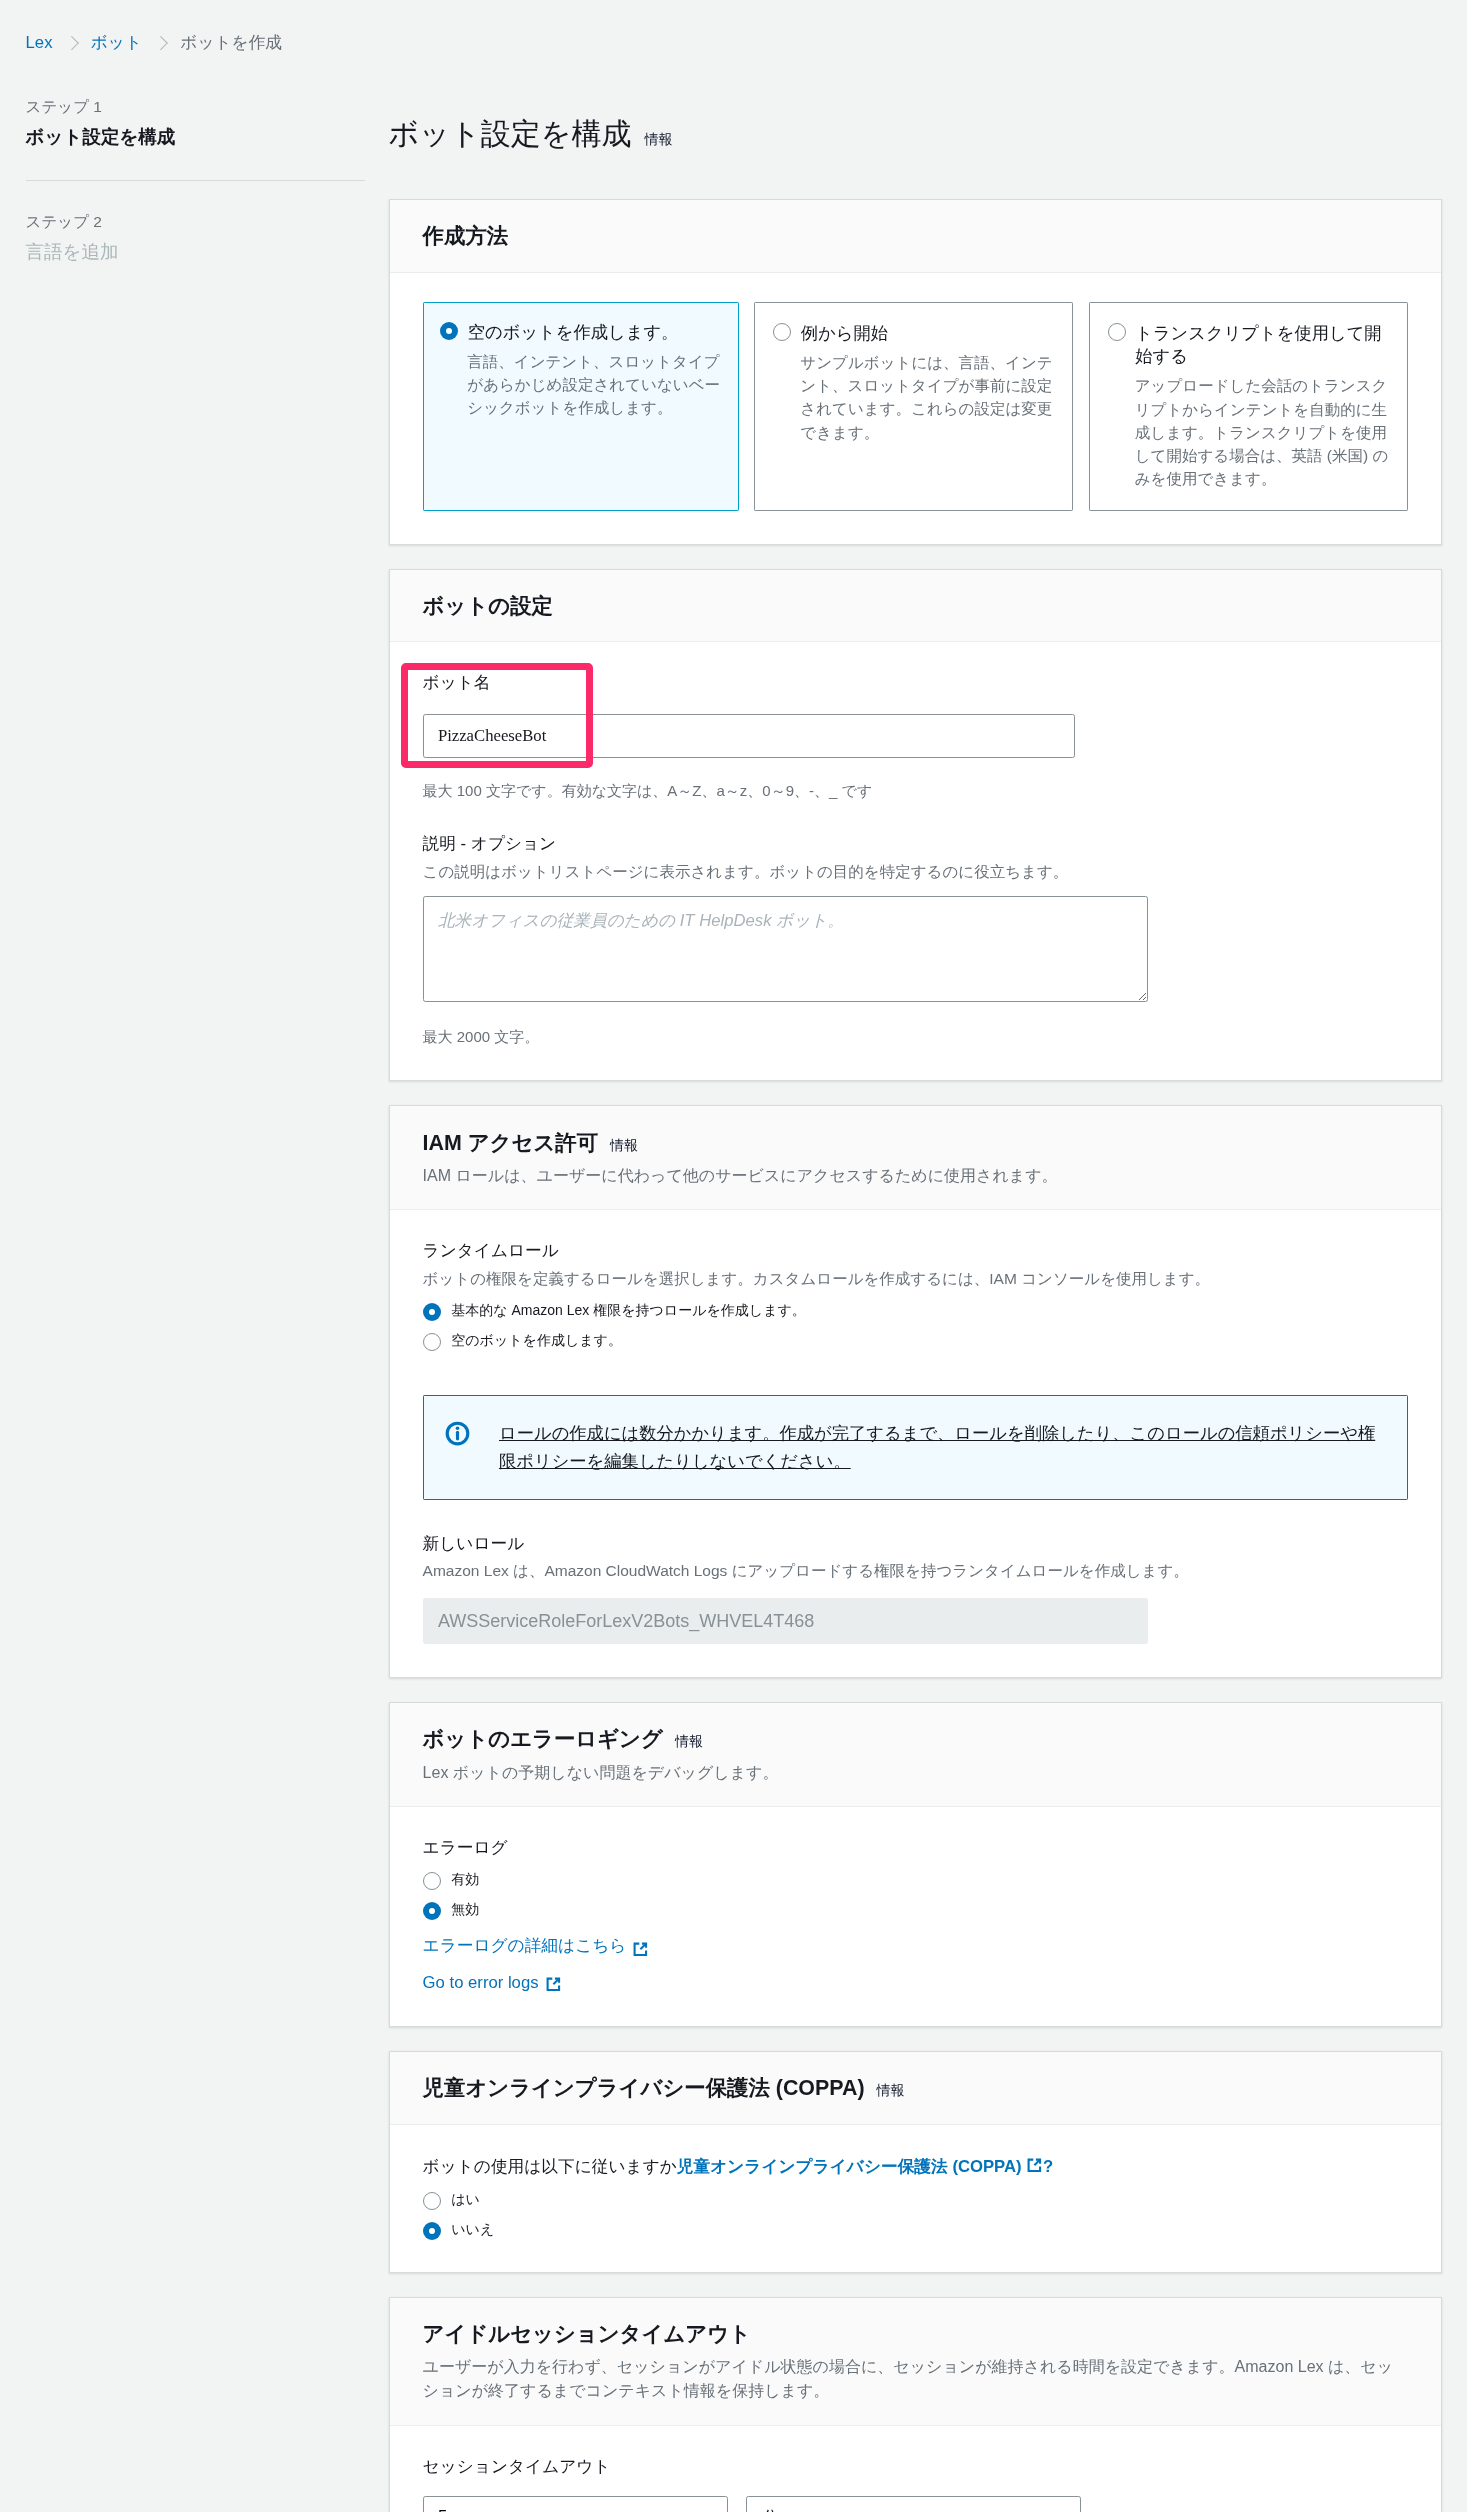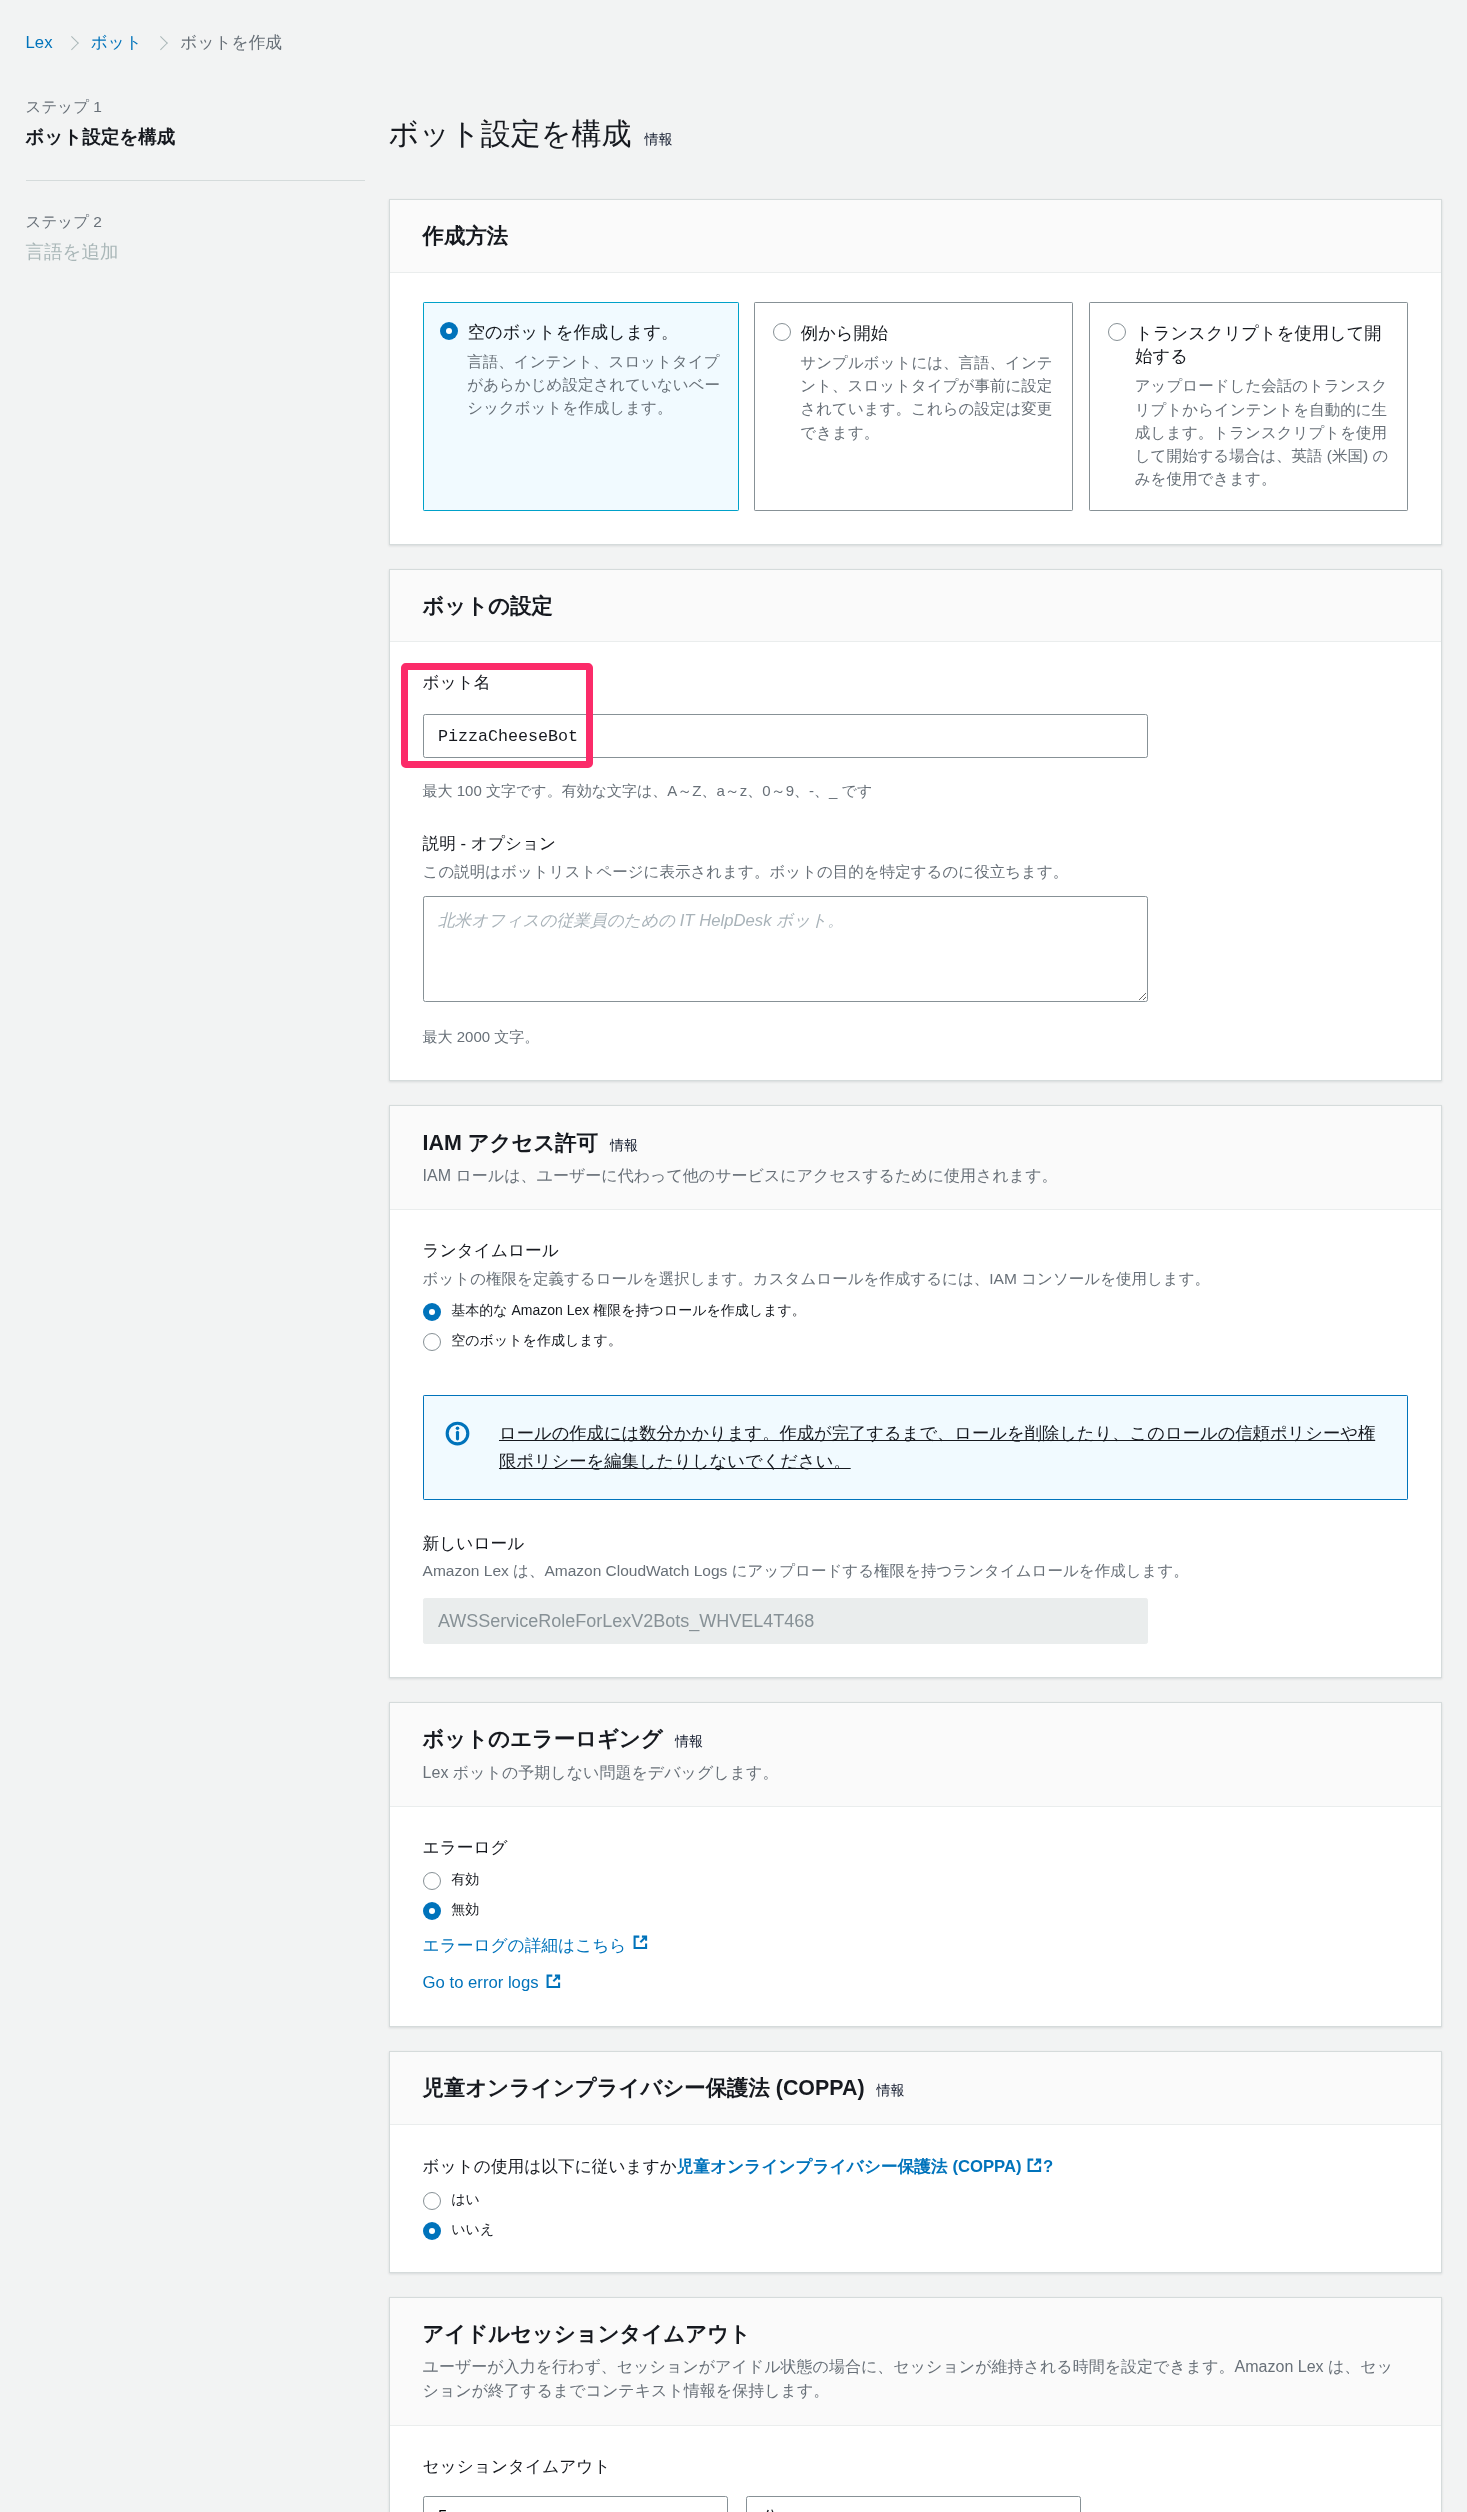--- a/index.html
+++ b/index.html
@@ -44,31 +44,31 @@
   .card-desc { font-size:15.5px; color:#687078; line-height:1.5; margin:6px 0 0 27px; }
   
   .radio { width:18px; height:18px; min-width:18px; border-radius:50%; border:1.2px solid #879196; background:#fff; display:inline-block; position:relative; top:1.2px; cursor:pointer; }
   .radio.checked { border:none; background:#0073bb; }
   .radio.checked::after { content:""; position:absolute; left:6px; top:6px; width:6px; height:6px; border-radius:50%; background:#fff; }
   .radio-row { display:flex; align-items:center; gap:10.7px; font-size:14px; margin-top:12px; }
   
   .field-label { font-size:16.7px; color:#16191f; }
   .field-desc { font-size:15.5px; color:#687078; margin-top:4.8px; line-height:1.5; }
   .field-hint { font-size:15px; color:#687078; margin-top:24px; }
-  .text-input { width:725px; height:44px; border:1.2px solid #879196; border-radius:2.4px; background:#fff; font-size:16.7px; color:#16191f; padding:0 14.3px; margin-top:20px; font-family:Liberation Mono, monospace; }
+  .text-input { width:652px; height:44px; border:1.2px solid #879196; border-radius:2.4px; background:#fff; font-size:16.7px; color:#16191f; padding:0 14.3px; margin-top:20px; font-family:Liberation Serif, serif; }
   textarea.desc-area { width:725px; height:106px; border:1.2px solid #879196; border-radius:2.4px; font-size:16.7px; color:#16191f; padding:12px 14.3px; margin-top:13px; font-family:inherit; resize:both; }
   textarea.desc-area::placeholder { color:#a9b3b9; font-style:italic; }
   .disabled-input { width:725px; height:46px; background:#eaeded; border:1.2px solid #eaeded; border-radius:2.4px; color:#879196; font-size:18px; padding:0 14.3px; display:flex; align-items:center; margin-top:15.5px; }
   .section-gap { margin-top:31px; }
   
   .alert { border:1.8px solid #0073bb; background:#f1faff; border-radius:1.2px; padding:22.6px 21.4px; display:flex; gap:29px; margin:45px 0 32px; align-items:flex-start;text-decoration:underline; }
   .alert-text { font-size:17.3px; line-height:1.65; color:#16191f; max-width:929px; }
   .info-icon { flex:none; margin-top:2.4px; }
   
-  .blue-link { color:#0073bb; font-size:16.7px; cursor:pointer; display:inline-flex; align-items:flex-start; gap:6px; margin-top:15.5px; }
+  .blue-link { color:#0073bb; font-size:16.7px; cursor:pointer; display:inline-flex; align-items:flex-end; gap:6px; margin-top:15.5px; }
   .ext-icon { display:inline-block; }
   .coppa-line { font-size:16.7px; line-height:1.5; }
   .coppa-link { color:#0073bb; font-weight:700; cursor:pointer; }
   
   .timeout-row { display:flex; gap:18px; margin-top:18px; }
   .small-input { width:305px; height:43px; border:1.2px solid #879196; border-radius:2.4px; font-size:16.7px; padding:0 14.3px; font-family:inherit; }
   .fake-select { width:335px; height:43px; border:1.2px solid #879196; border-radius:2.4px; background:#fff; display:flex; align-items:center; justify-content:space-between; padding:0 15.5px; font-size:16.7px; cursor:pointer; }
   .caret-down { width:0; height:0; border-left:6.6px solid transparent; border-right:6.6px solid transparent; border-top:9px solid #16191f; }
   
   .annotation { position:absolute; border:7.1px solid #fb2b69; border-radius:4.8px; pointer-events:none; }

